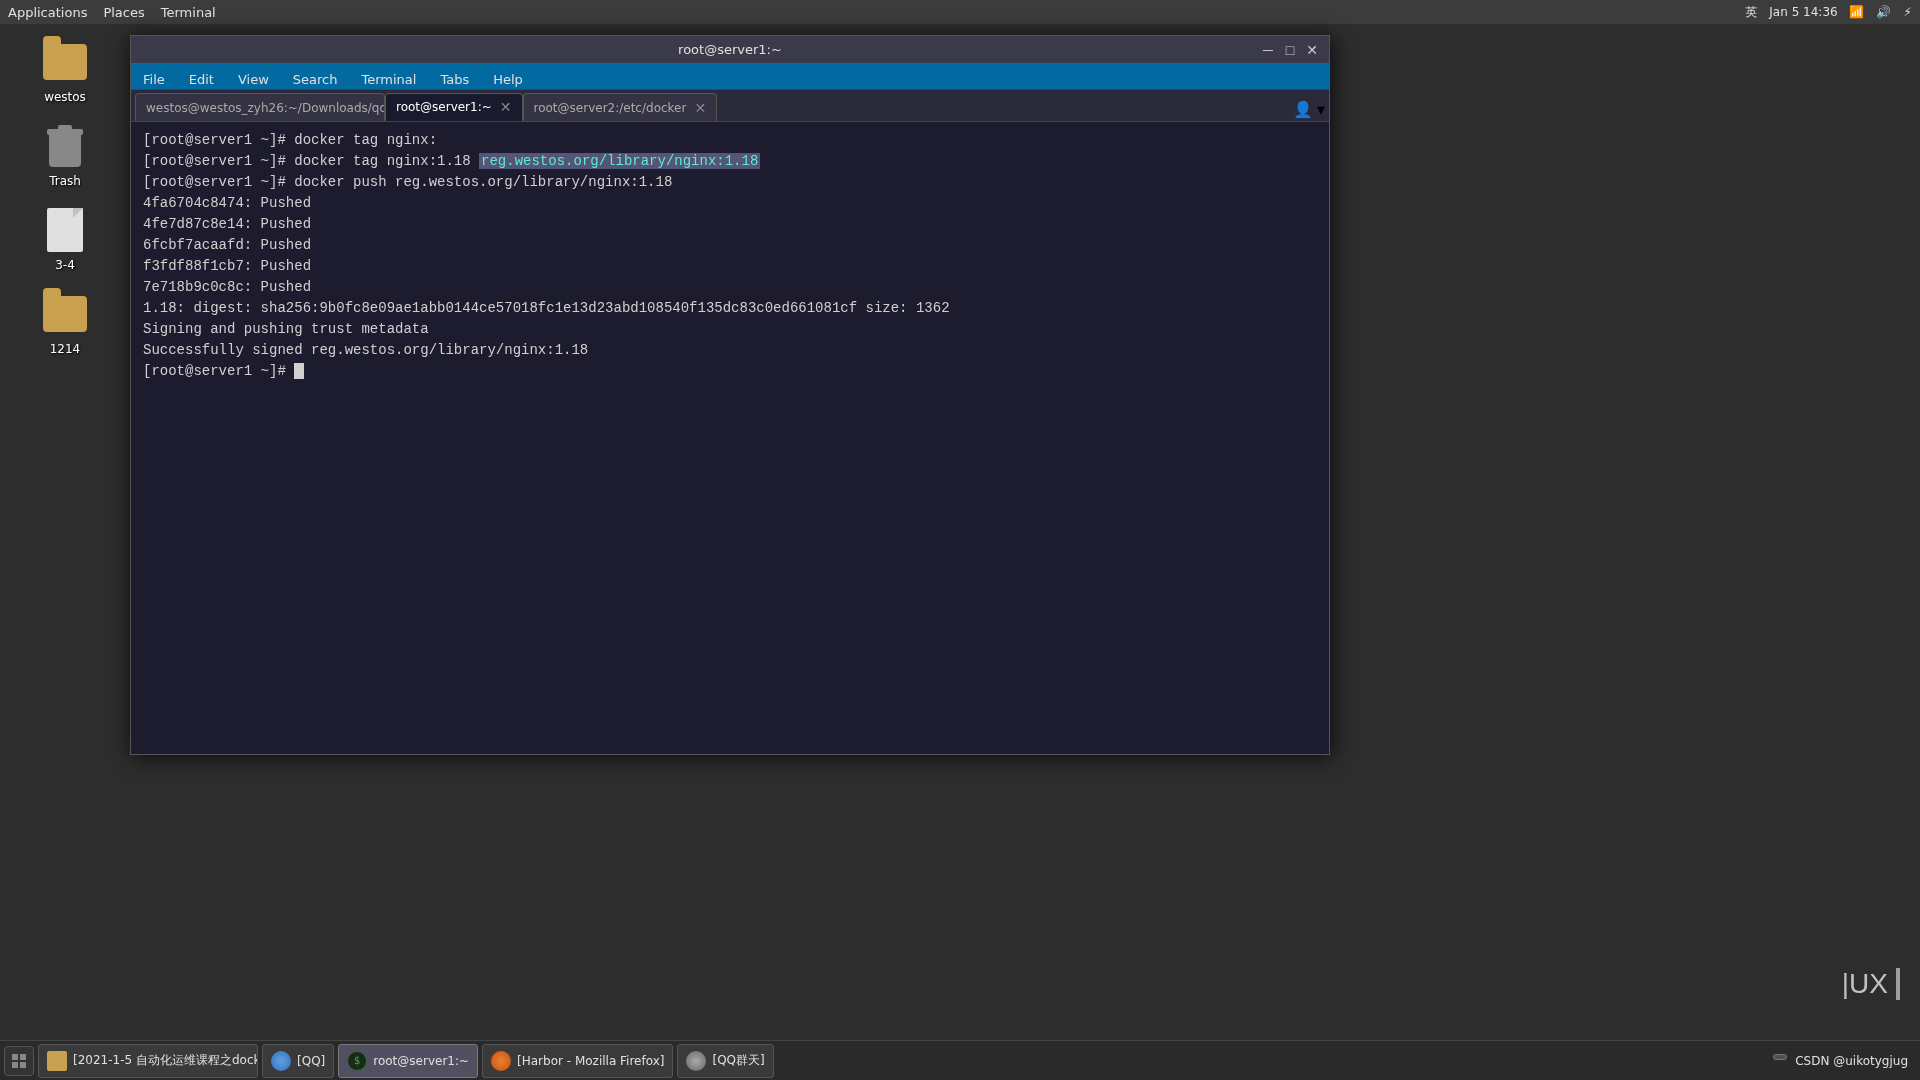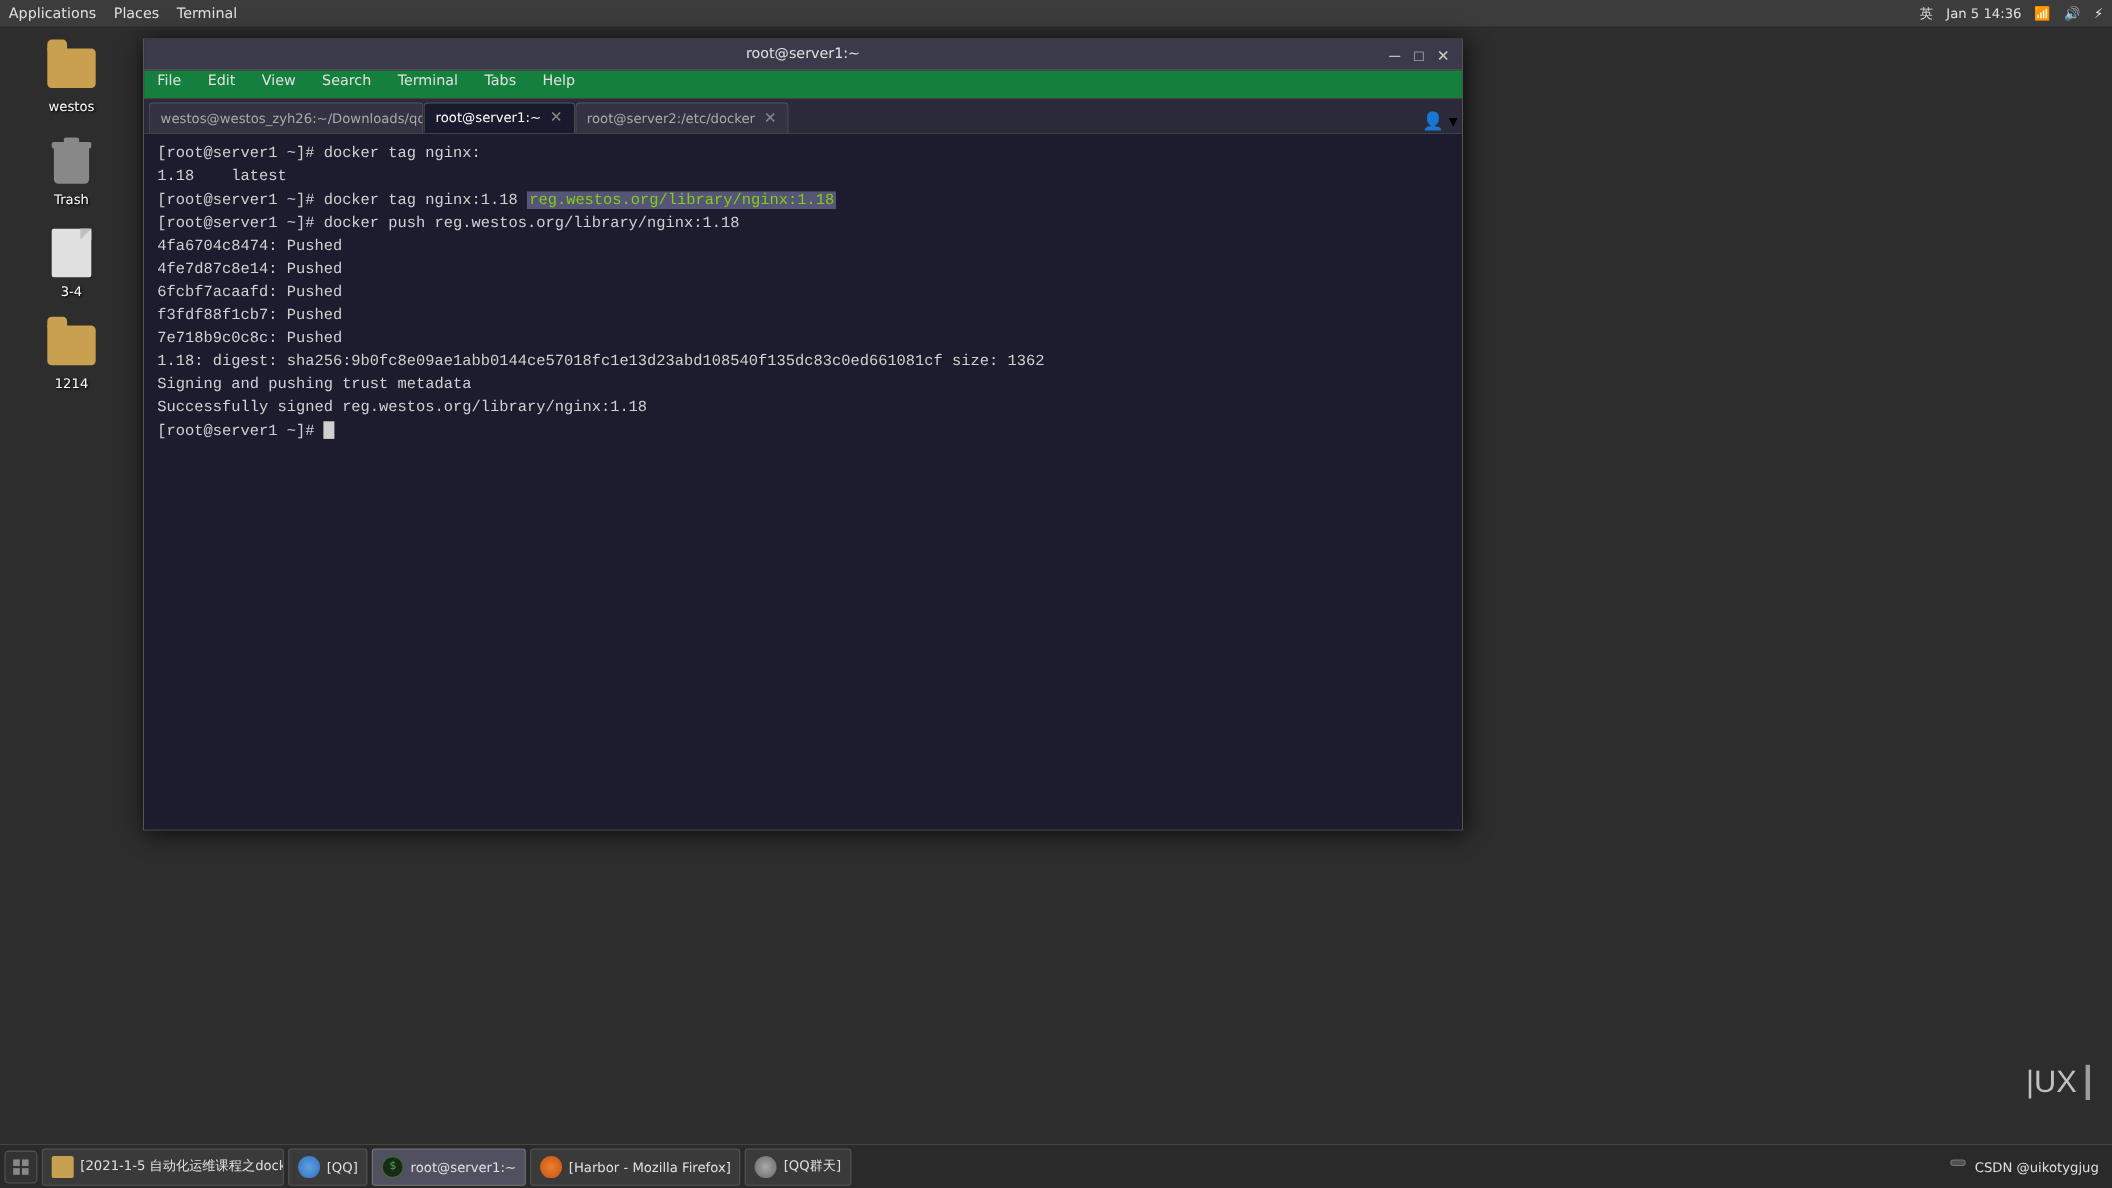--- a/index.html
+++ b/index.html
@@ -189,23 +189,23 @@
       justify-content: center;
       color: #ccc;
       font-size: 14px;
       cursor: pointer;
       background: none;
       border: none;
     }
 
     .terminal-menubar {
       height: 26px;
-      background: #15803d;
-      display: flex;
-      align-items: flex-start;
+      background: #0369a1;
+      display: flex;
+      align-items: flex-end;
       padding: 0 8px;
       gap: 16px;
       border-bottom: 1px solid #444;
     }
     .menu-item {
       color: #e0e0e0;
       font-size: 13px;
       cursor: pointer;
       padding: 2px 4px;
     }
@@ -265,21 +265,21 @@
       color: #d0d0d0;
       overflow: hidden;
       line-height: 1.5;
     }
 
     .term-line {
       white-space: pre;
     }
     .highlight-box {
       background: #555577;
-      color: #84cc16;
+      color: #5eead4;
       padding: 0 2px;
       text-align: center;
     }
     .cursor-block {
       display: inline-block;
       width: 10px;
       height: 16px;
       background: #d0d0d0;
       vertical-align: middle;
       animation: blink 1s step-end infinite;
@@ -474,21 +474,20 @@
       <span class="tab-close">✕</span>
     </div>
     <div class="tab-extras">
       <span>👤</span>
       <span>▾</span>
     </div>
   </div>
 
   <div class="terminal-body">
     <div class="term-line">[root@server1 ~]# docker tag nginx:</div>
-    <div class="term-line">1.18    latest</div>
     <div class="term-line">[root@server1 ~]# docker tag nginx:1.18 <span class="highlight-box">reg.westos.org/library/nginx:1.18</span></div>
     <div class="term-line">[root@server1 ~]# docker push reg.westos.org/library/nginx:1.18</div>
     <div class="term-line">4fa6704c8474: Pushed</div>
     <div class="term-line">4fe7d87c8e14: Pushed</div>
     <div class="term-line">6fcbf7acaafd: Pushed</div>
     <div class="term-line">f3fdf88f1cb7: Pushed</div>
     <div class="term-line">7e718b9c0c8c: Pushed</div>
     <div class="term-line">1.18: digest: sha256:9b0fc8e09ae1abb0144ce57018fc1e13d23abd108540f135dc83c0ed661081cf size: 1362</div>
     <div class="term-line">Signing and pushing trust metadata</div>
     <div class="term-line">Successfully signed reg.westos.org/library/nginx:1.18</div>

